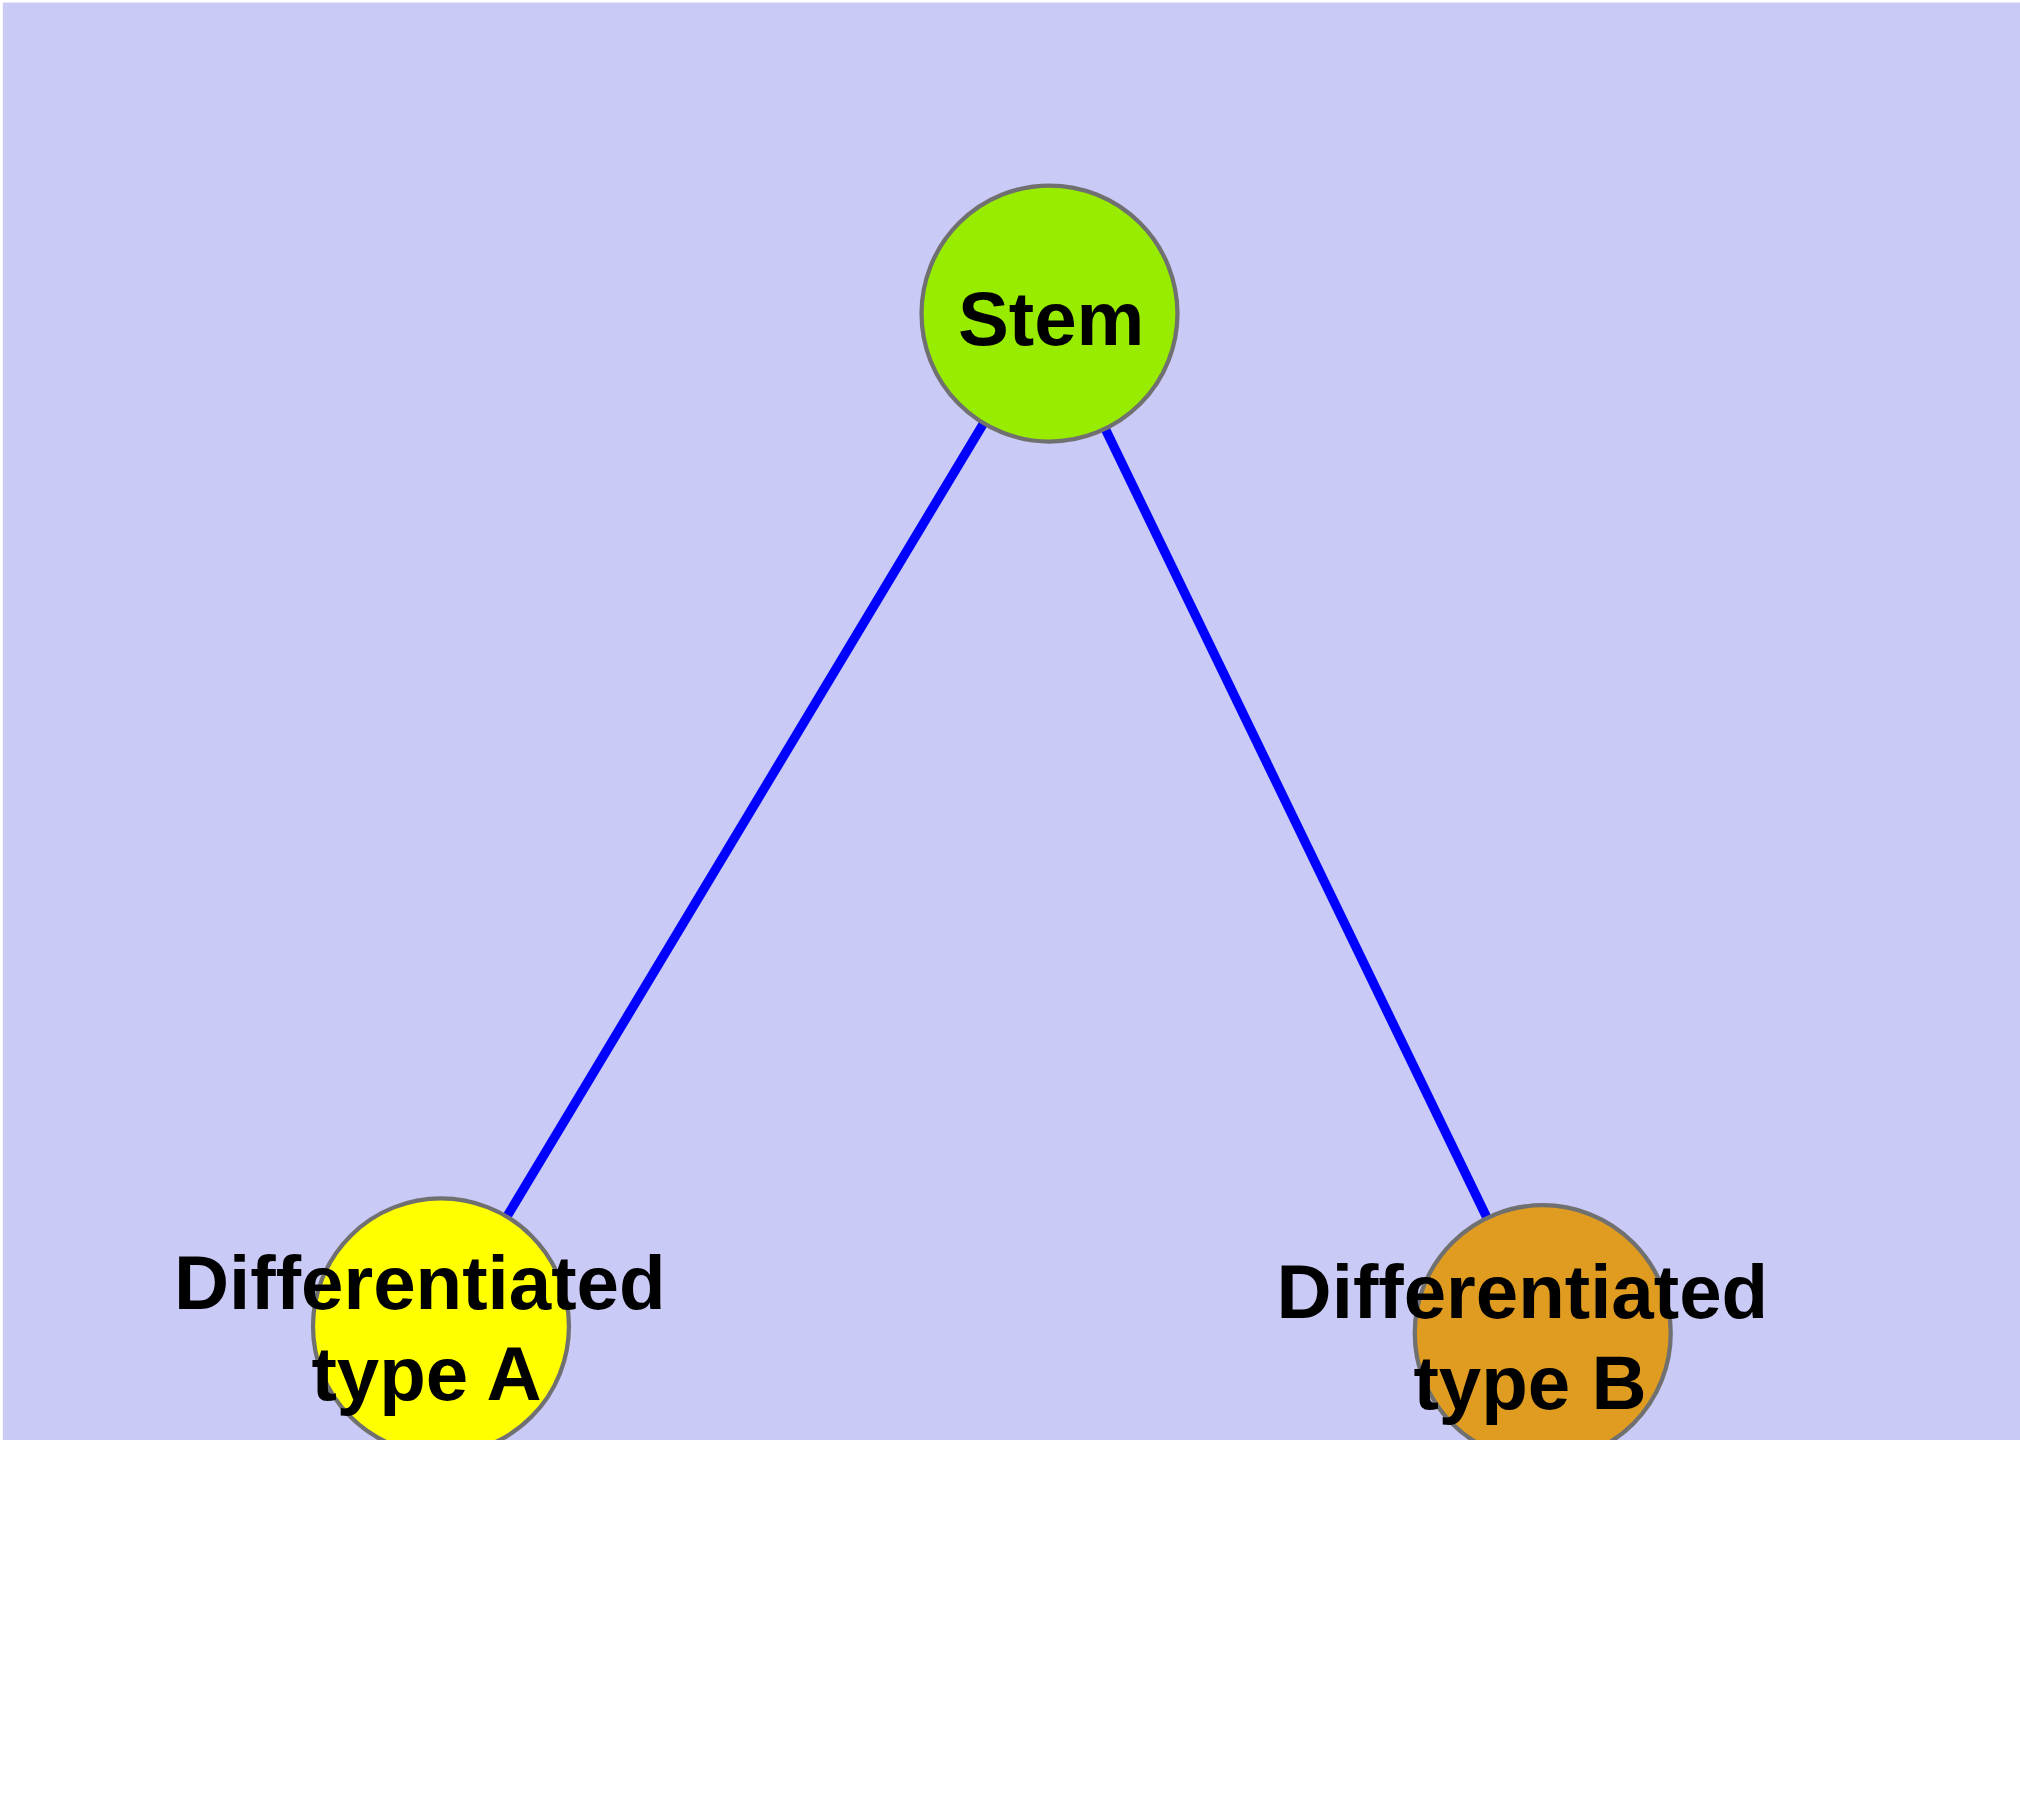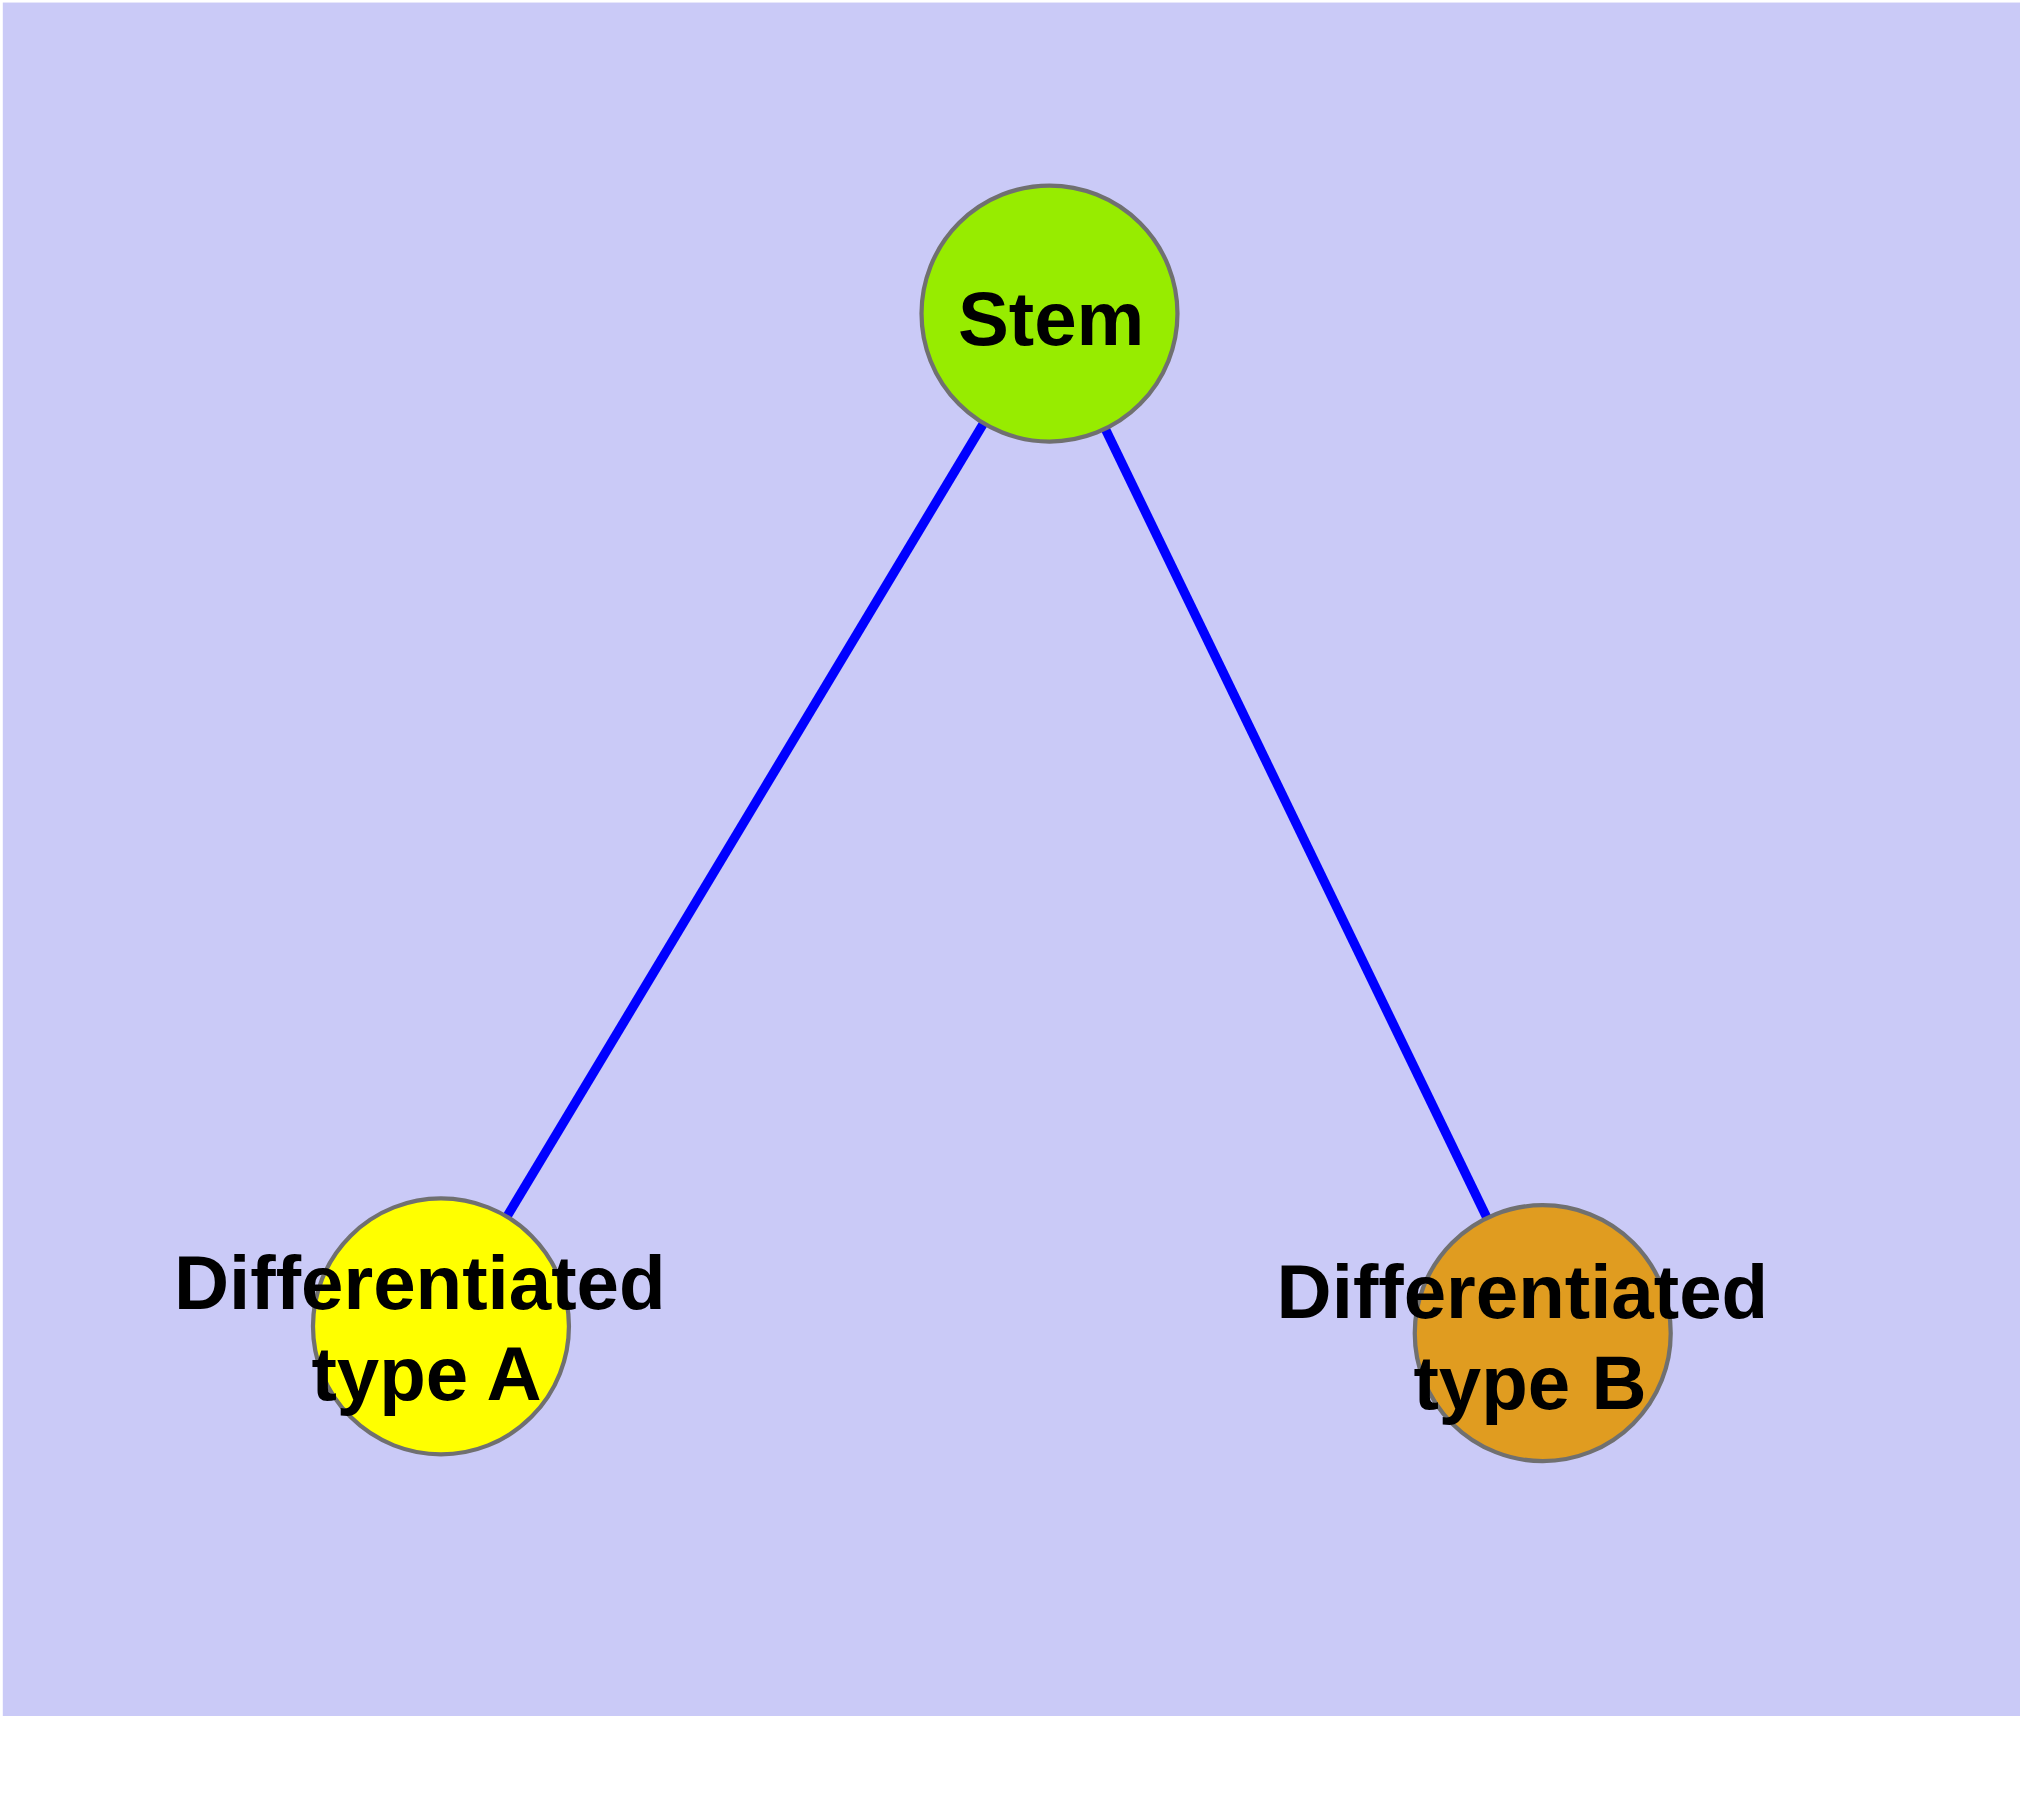--- a/index.html
+++ b/index.html
@@ -2,21 +2,21 @@
 <html style="font-size:13.6px"><head>
 <meta charset="utf-8">
 <style>
   html, body {
     margin: 0;
     padding: 0;
     background: #ffffff;
   }
   .stage {
     width: 2021px;
-    height: 1716px;
+    height: 1440px;
     position: relative;
     background: #ffffff;
   }
   svg.graph {
     display: block;
     width: 2021px;
     height: 1812px;
   }
   .node-label {
     font-family: "Liberation Sans", sans-serif;

